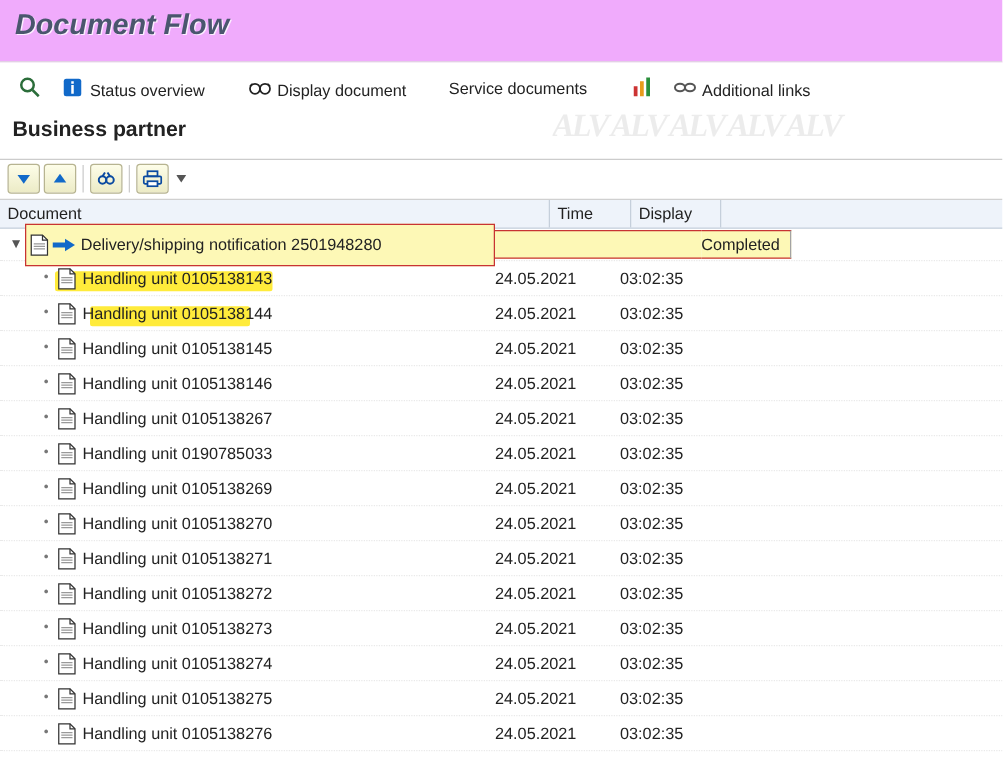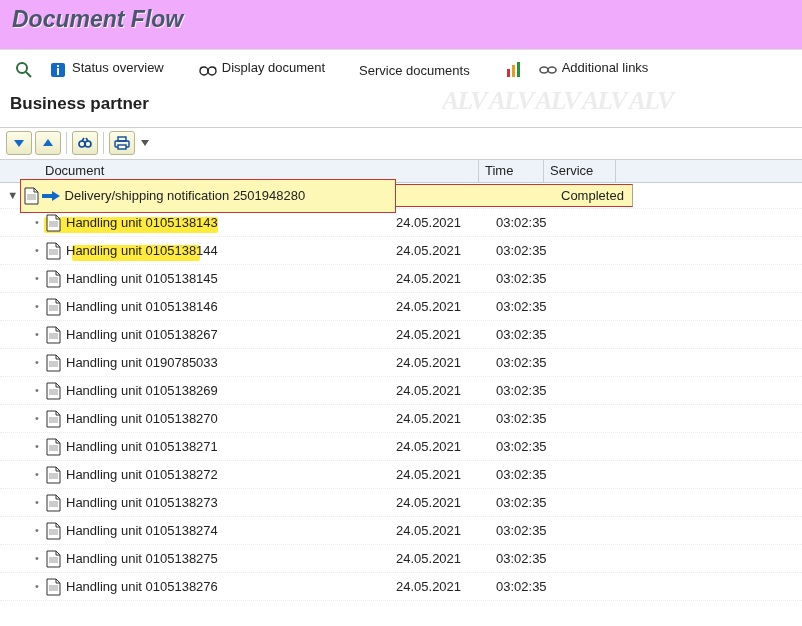--- a/index.html
+++ b/index.html
@@ -32,21 +32,21 @@
 }
 .toolbar {
   display: flex;
   align-items: center;
   gap: 6px;
   padding: 8px 8px 8px 10px;
   background: #fff;
 }
 .toolbar .item {
   display: flex;
-  align-items: flex-start;
+  align-items: flex-end;
   gap: 4px;
   padding: 2px 4px;
   cursor: pointer;
   border-radius: 3px;
 }
 .toolbar .label { color: #222; }
 .sep { width: 14px; }
 .icon-box { display:inline-flex; align-items:center; justify-content:center; width:20px; height:20px; }
 
 .section-header {
@@ -96,21 +96,21 @@
   display: flex;
   background: #eef3fa;
   border-bottom: 1px solid #c5cfdb;
   font-size: 13px;
 }
 .grid-head .col {
   padding: 3px 6px 4px 6px;
   border-right: 1px solid #c5cfdb;
   box-sizing: border-box;
 }
-.col-doc { width: 440px; margin-left: 39px; }
+.col-doc { width: 440px; }
 .col-on { width: 100px; }
 .col-time { width: 65px; }
 .col-status { width: 72px; border-right: none; }
 .rows { display:block; }
 .row {
   display:flex;
   align-items:center;
   height: 27px;
   border-bottom: 1px dotted #e9e9e9;
 }
@@ -267,21 +267,21 @@
   <div class="alv-btn" style="width:14px;border:none;background:none">
     <svg width="8" height="8" viewBox="0 0 8 8">
           <polygon points="0,1 8,1 4,7" fill="#555"></polygon>
         </svg>
   </div>
 </div>
 
 <div class="grid-head">
   <div class="col col-doc">Document</div>
   <div class="col col-time">Time</div>
-  <div class="col col-status">Service</div>
+  <div class="col col-status">Display</div>
 </div>
 
 <div class="rows">
   <div class="row root-row" style="height:25px">
     <div class="doc-cell" style="padding-left:6px">
       <span class="expander">▼</span>
       <div class="root-row-inner">
         <span class="file-icon" style="margin-left:2px">
           <svg width="15" height="18" viewBox="0 0 15 18">
                 <path d="M1 1 H10 L14 5 V17 H1 Z" fill="#fff" stroke="#333" stroke-width="1"></path>

